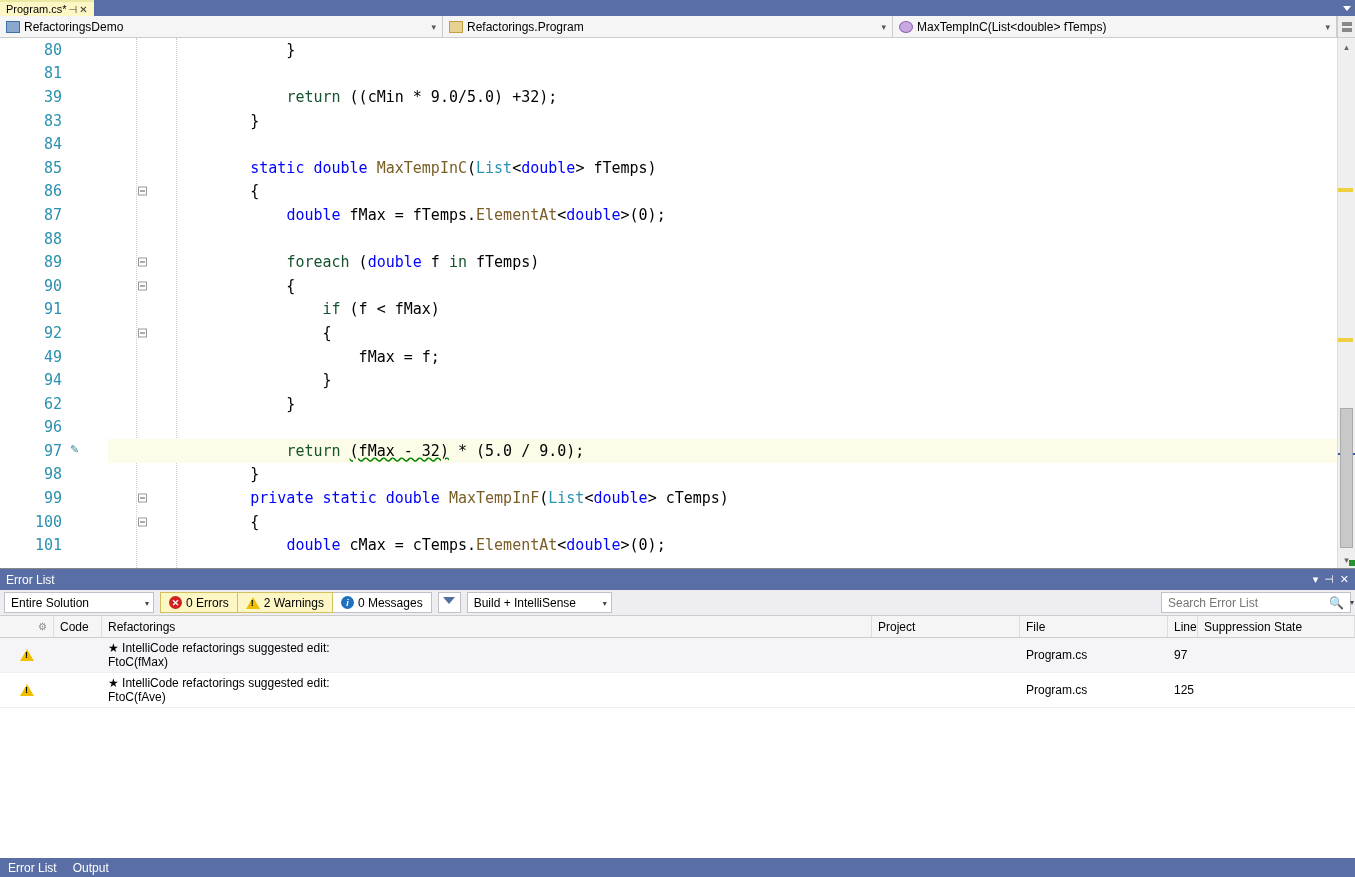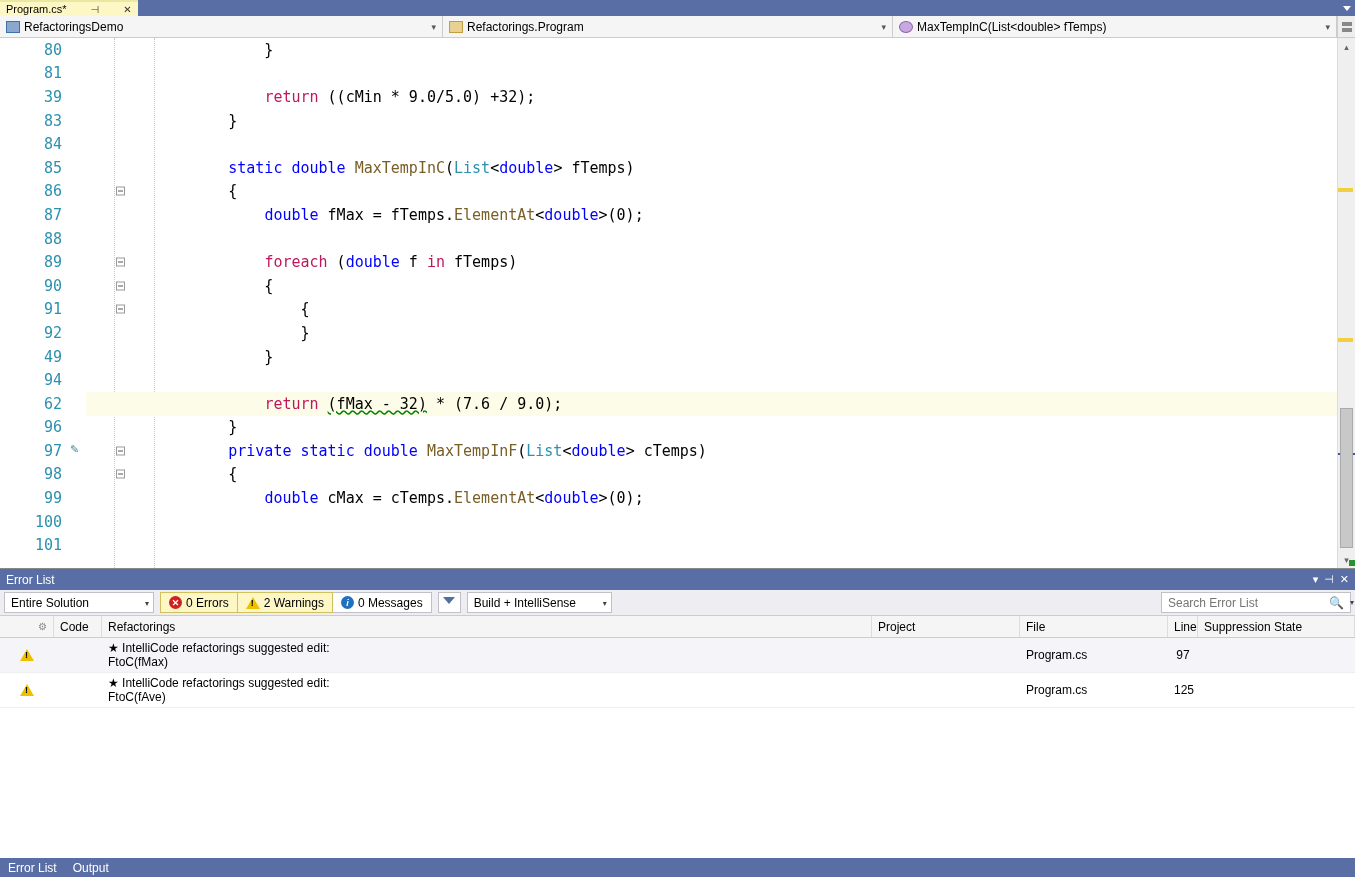--- a/index.html
+++ b/index.html
@@ -21,21 +21,21 @@
   display: flex;
   align-items: stretch;
 }
 .file-tab {
   background: #fdf7c6;
   border-top: 2px solid #e8e8a0;
   display: flex;
   align-items: center;
   padding: 0 6px;
   font-size: 11px;
-  gap: 24px;
+  gap: 2px;
   color: #000;
 }
 .file-tab .pin-icon,
 .file-tab .close-icon { font-size: 10px; color: #333; cursor: pointer; }
 .tab-row-right { margin-left: auto; display: flex; align-items: center; padding-right: 4px; gap: 3px; }
 .tab-row-right span { width: 0; height: 0; border-left: 4px solid transparent; border-right: 4px solid transparent; border-top: 5px solid #fff; }
 
 
 .context-bar {
   background: #f5f5f5;
@@ -70,21 +70,21 @@
 }
 .side-toggle svg { width: 10px; height: 10px; }
 
 
 .editor-wrap {
   flex: 1;
   display: flex;
   position: relative;
   min-height: 0;
 }
-.editor-main { flex: 1; display: flex; overflow: hidden; background: #fff; }
+.editor-main { flex: 1; display: flex; overflow: hidden; background: #fff; gap: 22px; }
 .gutter {
   width: 86px;
   background: #fff;
   border-right: none;
   position: relative;
 }
 .line-row {
   height: 23.6px;
   display: flex;
   align-items: center;
@@ -136,21 +136,21 @@
   align-items: center;
   white-space: pre;
   padding-left: 70px;
   position: relative;
 }
 .code-line.highlighted { background: #fcfce8; }
 .kw { color: #0000ff; }
 .type { color: #2b91af; }
 .method { color: #795e26; }
 .plain { color: #000; }
-.kwret { color: #be185d; }
+.kwret { color: #14532d; }
 .outline-guides {
   position: absolute;
   top: 0;
   bottom: 0;
   pointer-events: none;
 }
 .vguide {
   position: absolute;
   top: 0;
   bottom: 0;
@@ -320,21 +320,21 @@
   border-right: 1px solid #ddd;
   display: flex;
   align-items: center;
   padding: 0 6px;
 }
 .col-icon { width: 54px; justify-content: flex-end; }
 .col-code { width: 48px; text-align: right; }
 .col-desc { width: 770px; }
 .col-proj { width: 148px; }
 .col-file { width: 148px; }
-.col-line { width: 30px; text-align: center; }
+.col-line { width: 30px; }
 .col-supp { flex: 1; }
 
 .error-row {
   display: flex;
   align-items: center;
   min-height: 35px;
   border-bottom: 1px solid #eee;
   font-size: 12px;
 }
 .error-row:first-child { background: #f5f5f9; }
@@ -490,25 +490,27 @@
         <div class="code-line" data-interactable="true"><span class="plain"></span></div>
         <div class="code-line" data-interactable="true"><span class="plain">            </span><span class="kwret">return</span><span class="plain"> ((cMin * 9.0/5.0) +32);</span></div>
         <div class="code-line" data-interactable="true"><span class="plain">        }</span></div>
         <div class="code-line" data-interactable="true"><span class="plain"></span></div>
         <div class="code-line" data-interactable="true"><span class="plain">        </span><span class="kw">static</span><span class="plain"> </span><span class="kw">double</span><span class="plain"> </span><span class="method">MaxTempInC</span><span class="plain">(</span><span class="type">List</span><span class="plain">&lt;</span><span class="kw">double</span><span class="plain">&gt; fTemps)</span></div>
         <div class="code-line" data-interactable="true"><div class="fold-box" data-interactable="true" style="left: 30px;"></div><span class="plain">        {</span></div>
         <div class="code-line" data-interactable="true"><span class="plain">            </span><span class="kw">double</span><span class="plain"> fMax = fTemps.</span><span class="method">ElementAt</span><span class="plain">&lt;</span><span class="kw">double</span><span class="plain">&gt;(0);</span></div>
         <div class="code-line" data-interactable="true"><span class="plain"></span></div>
         <div class="code-line" data-interactable="true"><div class="fold-box" data-interactable="true" style="left: 30px;"></div><span class="plain">            </span><span class="kwret">foreach</span><span class="plain"> (</span><span class="kw">double</span><span class="plain"> f </span><span class="kwret">in</span><span class="plain"> fTemps)</span></div>
         <div class="code-line" data-interactable="true"><div class="fold-box" data-interactable="true" style="left: 30px;"></div><span class="plain">            {</span></div>
+        <div class="code-line" data-interactable="true"><span class="plain">                </span><span class="kwret">if</span><span class="plain"> (f &lt; fMax)</span></div>
         <div class="code-line" data-interactable="true"><div class="fold-box" data-interactable="true" style="left: 30px;"></div><span class="plain">                {</span></div>
+        <div class="code-line" data-interactable="true"><span class="plain">                    fMax = f;</span></div>
         <div class="code-line" data-interactable="true"><span class="plain">                }</span></div>
         <div class="code-line" data-interactable="true"><span class="plain">            }</span></div>
         <div class="code-line" data-interactable="true"><span class="plain"></span></div>
-        <div class="code-line highlighted" data-interactable="true"><span class="plain">            </span><span class="kwret">return</span><span class="plain"> </span><span class="wavy">(fMax - 32)</span><span class="plain"> * (7.6 / 9.0);</span></div>
+        <div class="code-line highlighted" data-interactable="true"><span class="plain">            </span><span class="kwret">return</span><span class="plain"> </span><span class="wavy">(fMax - 32)</span><span class="plain"> * (5.0 / 9.0);</span></div>
         <div class="code-line" data-interactable="true"><span class="plain">        }</span></div>
         <div class="code-line" data-interactable="true"><div class="fold-box" data-interactable="true" style="left: 30px;"></div><span class="plain">        </span><span class="kw">private</span><span class="plain"> </span><span class="kw">static</span><span class="plain"> </span><span class="kw">double</span><span class="plain"> </span><span class="method">MaxTempInF</span><span class="plain">(</span><span class="type">List</span><span class="plain">&lt;</span><span class="kw">double</span><span class="plain">&gt; cTemps)</span></div>
         <div class="code-line" data-interactable="true"><div class="fold-box" data-interactable="true" style="left: 30px;"></div><span class="plain">        {</span></div>
         <div class="code-line" data-interactable="true"><span class="plain">            </span><span class="kw">double</span><span class="plain"> cMax = cTemps.</span><span class="method">ElementAt</span><span class="plain">&lt;</span><span class="kw">double</span><span class="plain">&gt;(0);</span></div>
       </div>
   </div>
   <div class="scroll-overview" data-interactable="true">
     <div class="scroll-arrow" data-interactable="true">▴</div>
     <div class="scroll-mark-yellow" style="top: 150px;"></div>
     <div class="scroll-mark-yellow" style="top: 300px;"></div>

